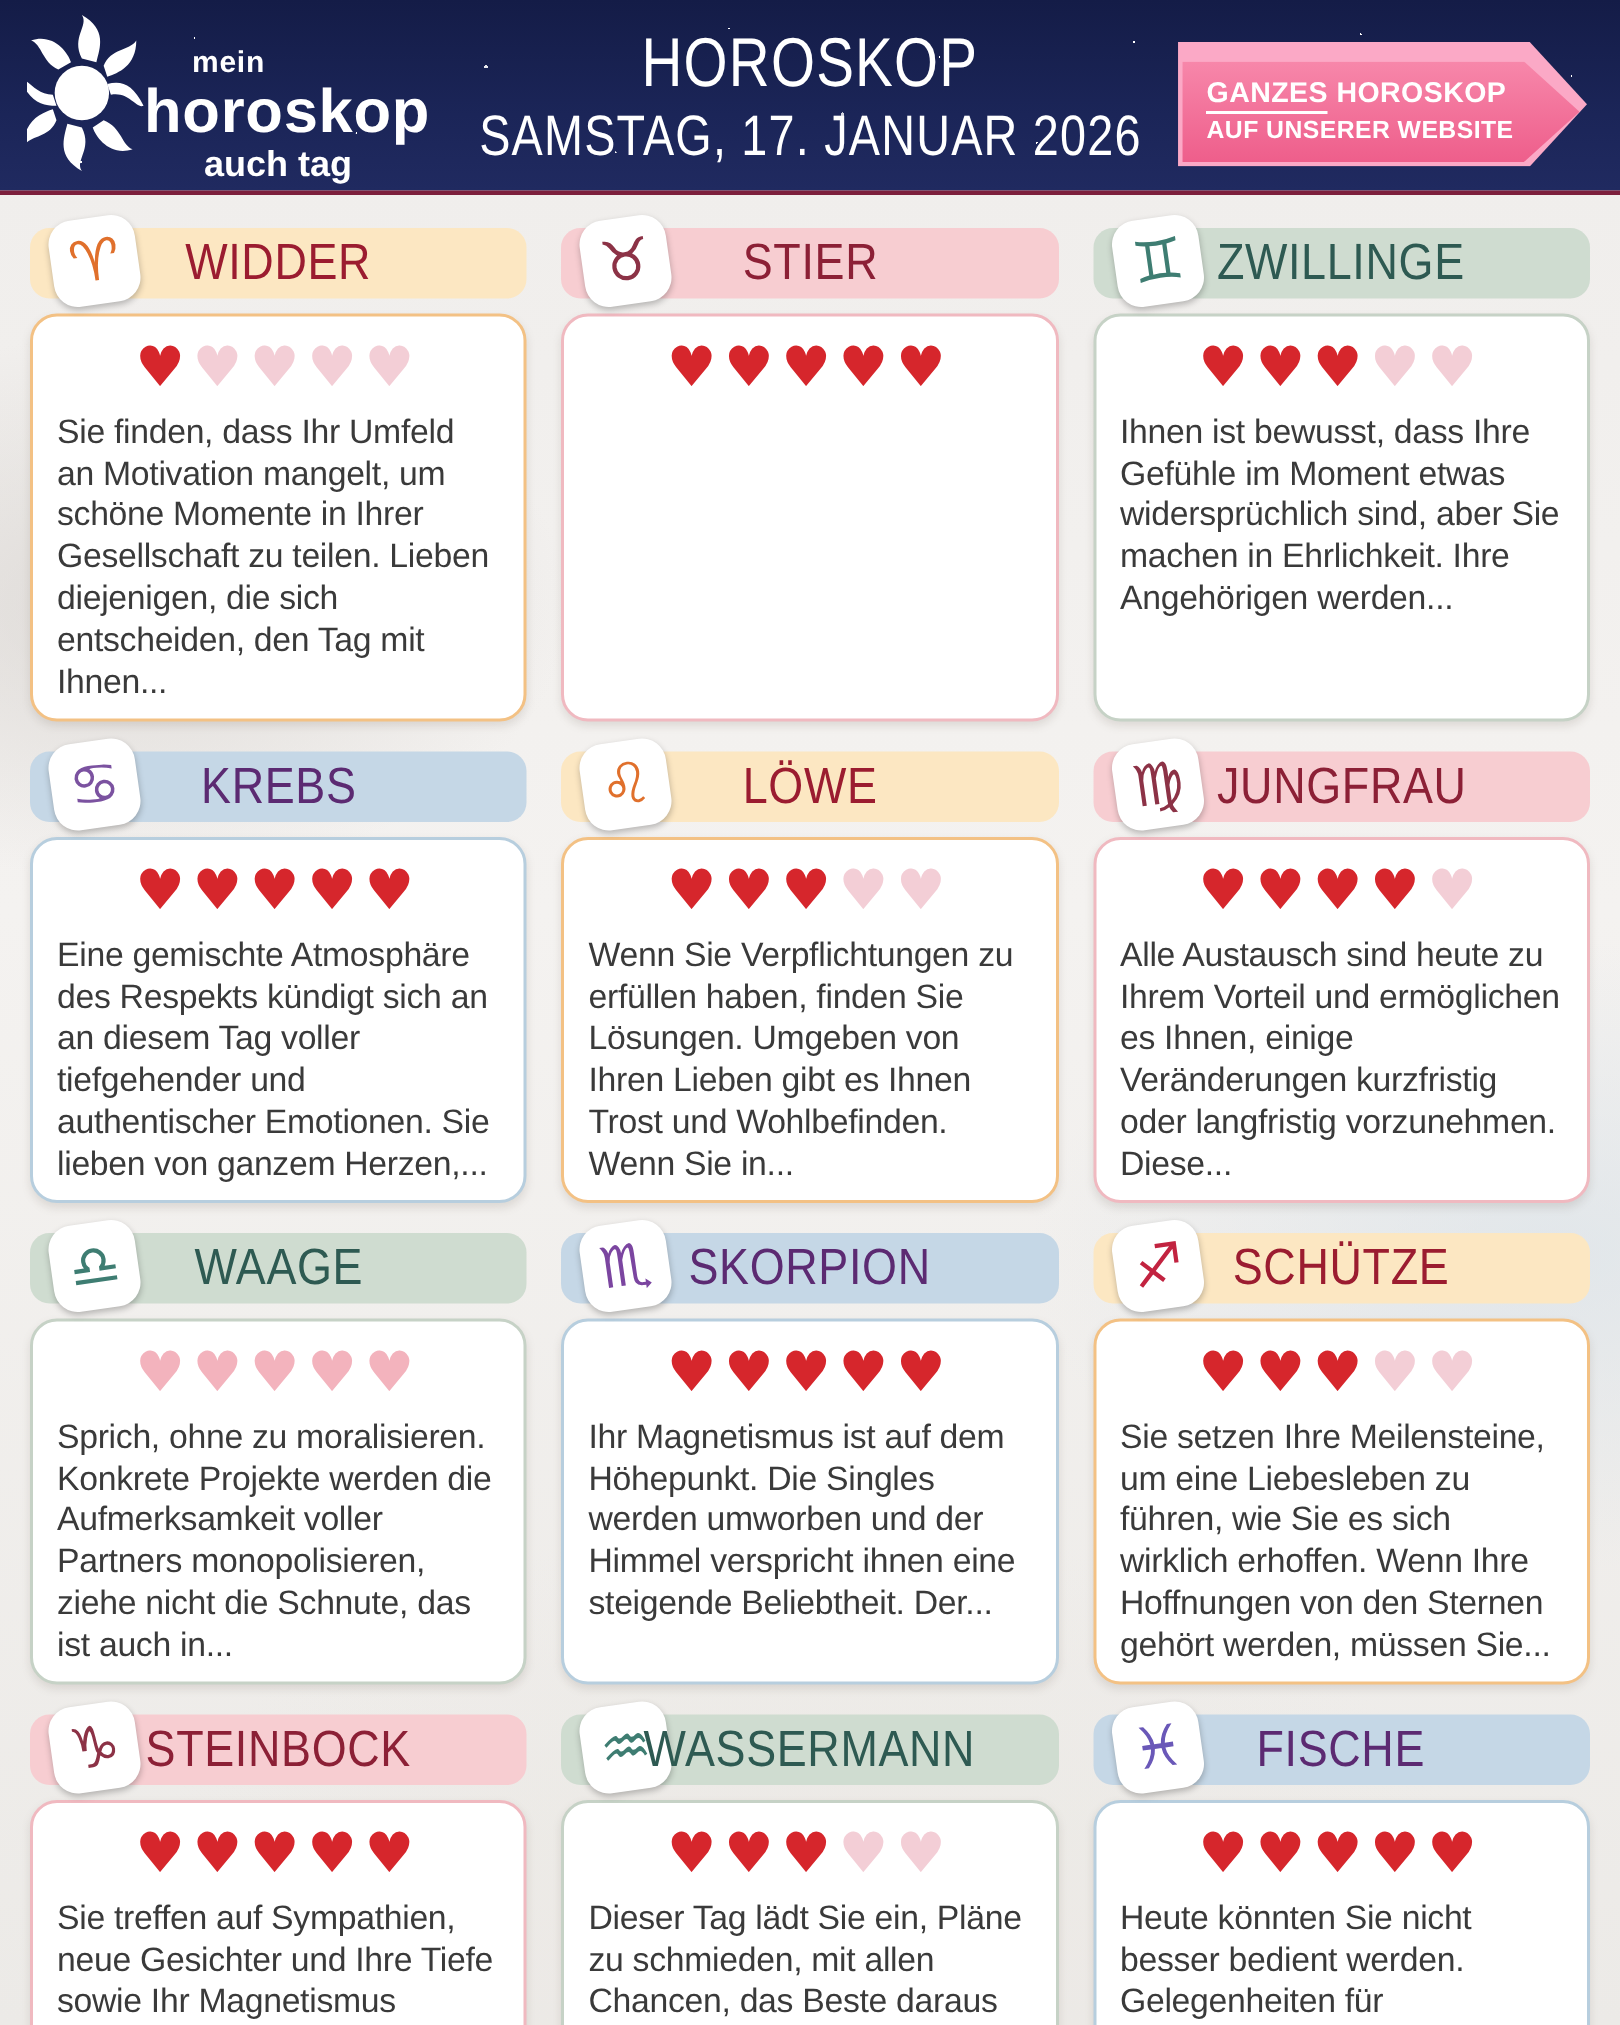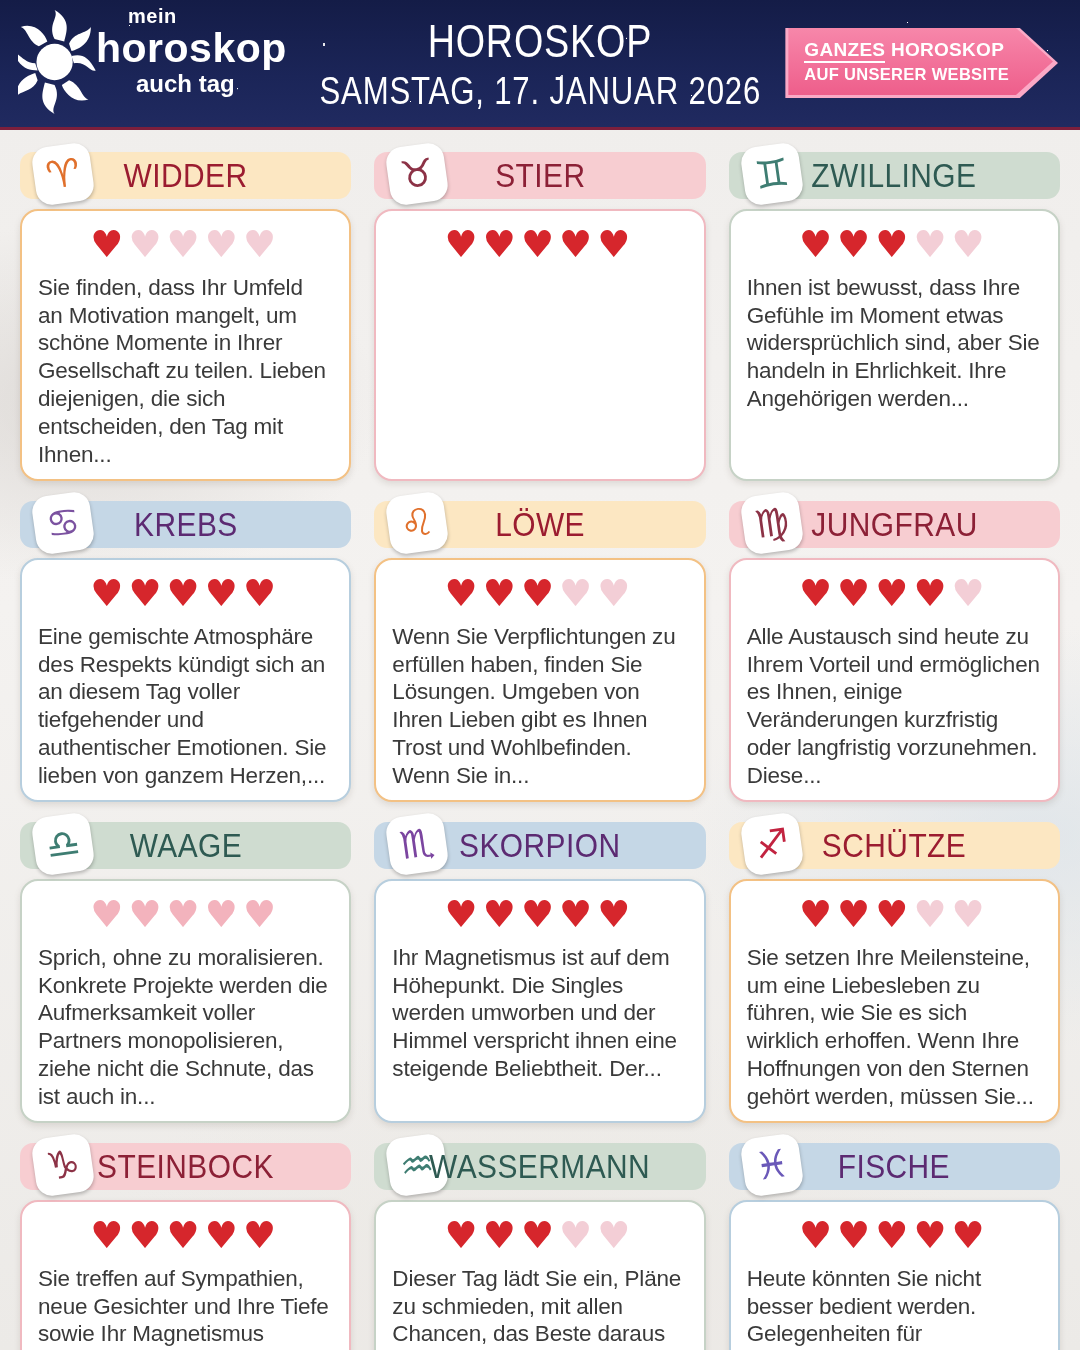--- a/index.html
+++ b/index.html
@@ -31,33 +31,33 @@
       radial-gradient(1px 1px at 90% 68%, #fff 60%, transparent 61%),
       radial-gradient(1px 1px at 97% 40%, #fff 60%, transparent 61%),
       radial-gradient(1px 1px at 5% 85%, #fff 60%, transparent 61%),
       linear-gradient(180deg,#141c47 0%, #1b2558 60%, #202a60 100%);
     border-bottom:3px solid #7c1f3c;
     display:flex; align-items:center;
   }
 
   .logo { position:absolute; left:18px; top:6px; width:230px; height:118px; }
   .logo svg { position:absolute; left:0; top:4px; }
-  .logo-text { position:absolute; left:78px; top:0; color:#fff; line-height:1; }
+  .logo-text { position:absolute; left:78px; top:26px; color:#fff; line-height:1; }
   .logo-mein { font-size:20px; font-weight:700; letter-spacing:.5px; margin-left:32px; }
   .logo-horoskop { font-size:41px; font-weight:700; letter-spacing:.5px; margin-top:2px; }
   .logo-jeden { font-size:24px; font-weight:700; margin-left:40px; margin-top:3px; }
 
   .title-wrap { width:100%; text-align:center; color:#fff; }
   .title-line1 { font-size:46px; letter-spacing:1px; display:inline-block; transform:scaleX(.82); font-weight:400; }
   .title-line2 { font-size:38px; letter-spacing:1px; display:inline-block; transform:scaleX(.82); font-weight:400; margin-top:2px; }
 
   .cta {
     position:absolute; right:22px; top:28px;
     clip-path:polygon(0% 0%, 86% 0%, 100% 50%, 86% 100%, 0% 100%);
-    background:#fba9c6; padding:0 5px 3px 3px; cursor:pointer;
+    background:#fba9c6; padding:13px 5px 3px 3px; cursor:pointer;
   }
   .cta-inner {
     clip-path:polygon(0% 0%, 86% 0%, 100% 50%, 86% 100%, 0% 100%);
     background:linear-gradient(180deg,#f787aa 0%, #ee5e8b 100%);
     padding:11px 44px 11px 16px; color:#fff;
   }
   .cta-l1 { font-size:19px; font-weight:700; letter-spacing:.3px; white-space:nowrap; }
   .cta-l1 .u { border-bottom:2px solid #fff; padding-bottom:1px; }
   .cta-l2 { font-size:16.5px; font-weight:700; letter-spacing:.3px; margin-top:4px; white-space:nowrap; }
 
@@ -161,21 +161,21 @@
 
   <div class="card">
     <div class="sign-header" style="background: rgb(207, 220, 208);">
       <span class="sign-sticker">
         <span class="sign-glyph" style="color: rgb(62, 125, 114);">♊</span>
       </span>
       <span class="sign-name" style="color: rgb(46, 90, 82);">ZWILLINGE</span>
     </div>
     <div class="sign-body" style="border-color: rgb(198, 210, 198);">
       <div class="hearts"><span style="color: rgb(214, 38, 44);">♥</span><span style="color: rgb(214, 38, 44);">♥</span><span style="color: rgb(214, 38, 44);">♥</span><span style="color: rgb(243, 206, 214);">♥</span><span style="color: rgb(243, 206, 214);">♥</span></div>
-      <div class="sign-text">Ihnen ist bewusst, dass Ihre Gefühle im Moment etwas widersprüchlich sind, aber Sie handeln in Ehrlichkeit. Ihre Angehörigen werden...</div>
+      <div class="sign-text">Ihnen ist bewusst, dass Ihre Gefühle im Moment etwas widersprüchlich sind, aber Sie machen in Ehrlichkeit. Ihre Angehörigen werden...</div>
     </div>
   </div>
 
   <div class="card">
     <div class="sign-header" style="background: rgb(197, 215, 230);">
       <span class="sign-sticker">
         <span class="sign-glyph" style="color: rgb(123, 82, 160);">♋</span>
       </span>
       <span class="sign-name" style="color: rgb(92, 42, 114);">KREBS</span>
     </div>

